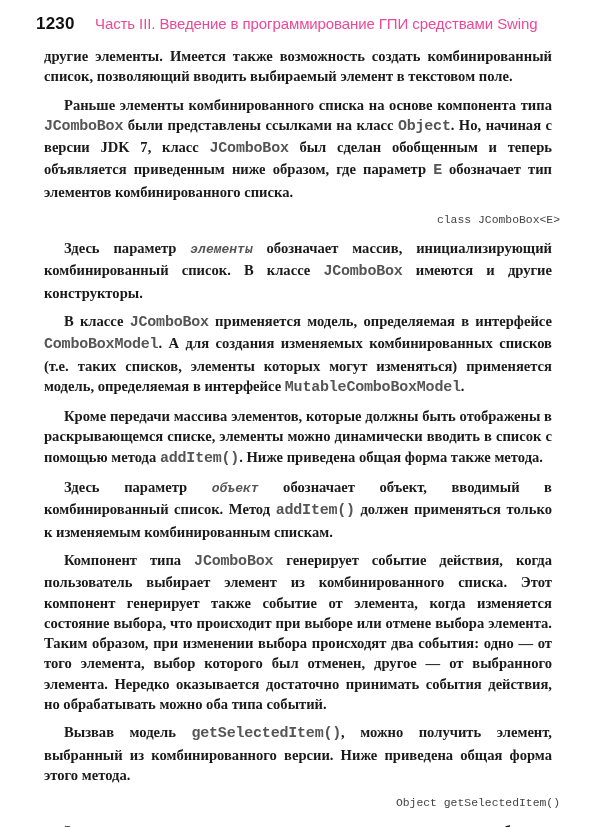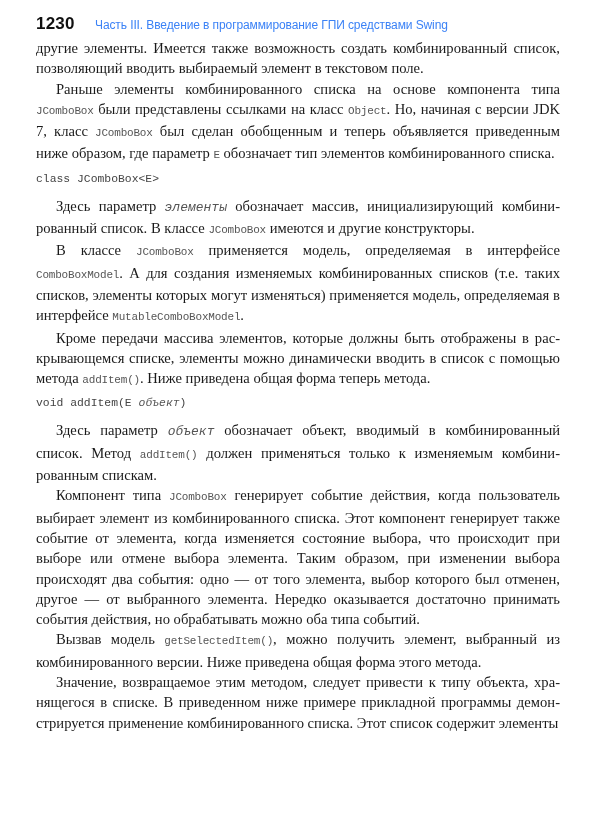--- a/index.html
+++ b/index.html
@@ -17,59 +17,62 @@
     .page {
       position: absolute;
       left: 36px;
       top: 14px;
       width: 524px;
     }
     .running-head {
       display: flex;
       align-items: baseline;
       height: 24px;
+      margin-bottom: 6px;
       font-family: "Liberation Sans", "DejaVu Sans", sans-serif;
     }
     .page-number {
       font-weight: bold;
       font-size: 17px;
       letter-spacing: 0.2px;
       width: 59px;
       color: #111;
     }
     .head-title {
-      font-size: 12px;
-      color: #3b82f6;
+      font-size: 15px;
+      color: #ec4899;
       letter-spacing: -0.1px;
     }
     .body-text {
       font-family: "Liberation Serif", "DejaVu Serif", serif;
       font-size: 14.6px;
       line-height: 20.3px;
     }
     .para {
-      margin: 0;
+      margin: 8px;
       text-align: justify;
       text-indent: 20px;
       hyphens: manual;
+      font-weight: bold;
     }
     .para.no-indent {
       text-indent: 0;
     }
     .code-line {
       font-family: "Liberation Mono", "DejaVu Sans Mono", monospace;
       font-size: 11.4px;
       color: #444;
       line-height: 20px;
       margin: 3px 0 7px 0;
       white-space: pre;
+      text-align: right;
     }
     .code {
       font-family: "Liberation Mono", "DejaVu Sans Mono", monospace;
-      font-size: 11px;
+      font-size: 15px;
       color: #555;
       letter-spacing: -0.2px;
     }
     .code-italic {
       font-family: "Liberation Mono", "DejaVu Sans Mono", monospace;
       font-style: italic;
       color: #555;
     }
     .code-line .code-italic {
       font-size: 11.4px;
@@ -95,27 +98,27 @@
     <p class="para"><span>Раньше элементы комбинированного списка на основе компонента типа </span><span class="code">JComboBox</span><span> были представлены ссылками на класс </span><span class="code">Object</span><span>. Но, начиная с версии JDK 7, класс </span><span class="code">JComboBox</span><span> был сделан обобщенным и теперь объявляется приведенным ниже образом, где параметр </span><span class="code">E</span><span> обозначает тип элементов комбинированного списка.</span></p>
 
     <div class="code-line">class JComboBox&lt;E&gt;</div>
 
 
 
     <p class="para"><span>Здесь параметр </span><span class="code-italic">элементы</span><span> обозначает массив, инициализирующий комбини­рованный список. В классе </span><span class="code">JComboBox</span><span> имеются и другие конструкторы.</span></p>
 
     <p class="para"><span>В классе </span><span class="code">JComboBox</span><span> применяется модель, определяемая в интерфейсе </span><span class="code">ComboBoxModel</span><span>. А для создания изменяемых комбинированных списков (т.е. та­ких списков, элементы которых могут изменяться) применяется модель, определя­емая в интерфейсе </span><span class="code">MutableComboBoxModel</span><span>.</span></p>
 
-    <p class="para"><span>Кроме передачи массива элементов, которые должны быть отображены в рас­крывающемся списке, элементы можно динамически вводить в список с помощью метода </span><span class="code">addItem()</span><span>. Ниже приведена общая форма теперь метода.</span></p>
+    <p class="para"><span>Кроме передачи массива элементов, которые должны быть отображены в рас­крывающемся списке, элементы можно динамически вводить в список с помощью метода </span><span class="code">addItem()</span><span>. Ниже приведена общая форма также метода.</span></p>
 
-    <div class="code-line"><span>void addItem(E </span><span class="code-italic">объект</span><span>)</span></div>
 
     <p class="para"><span>Здесь параметр </span><span class="code-italic">объект</span><span> обозначает объект, вводимый в комбинированный список. Метод </span><span class="code">addItem()</span><span> должен применяться только к изменяемым комбини­рованным спискам.</span></p>
 
     <p class="para"><span>Компонент типа </span><span class="code">JComboBox</span><span> генерирует событие действия, когда пользова­тель выбирает элемент из комбинированного списка. Этот компонент генерирует также событие от элемента, когда изменяется состояние выбора, что происходит при выборе или отмене выбора элемента. Таким образом, при изменении выбора происходят два события: одно — от того элемента, выбор которого был отменен, другое — от выбранного элемента. Нередко оказывается достаточно принимать события действия, но обрабатывать можно оба типа событий.</span></p>
 
     <p class="para"><span>Вызвав модель </span><span class="code">getSelectedItem()</span><span>, можно получить элемент, выбранный из комбинированного версии. Ниже приведена общая форма этого метода.</span></p>
 
+    <div class="code-line">Object getSelectedItem()</div>
 
     <p class="para"><span>Значение, возвращаемое этим методом, следует привести к типу объекта, хра­нящегося в списке. В приведенном ниже примере прикладной программы демон­стрируется применение комбинированного списка. Этот список содержит элемен­ты </span></p>
 
   </div>
 </div>
 
 </body></html>

